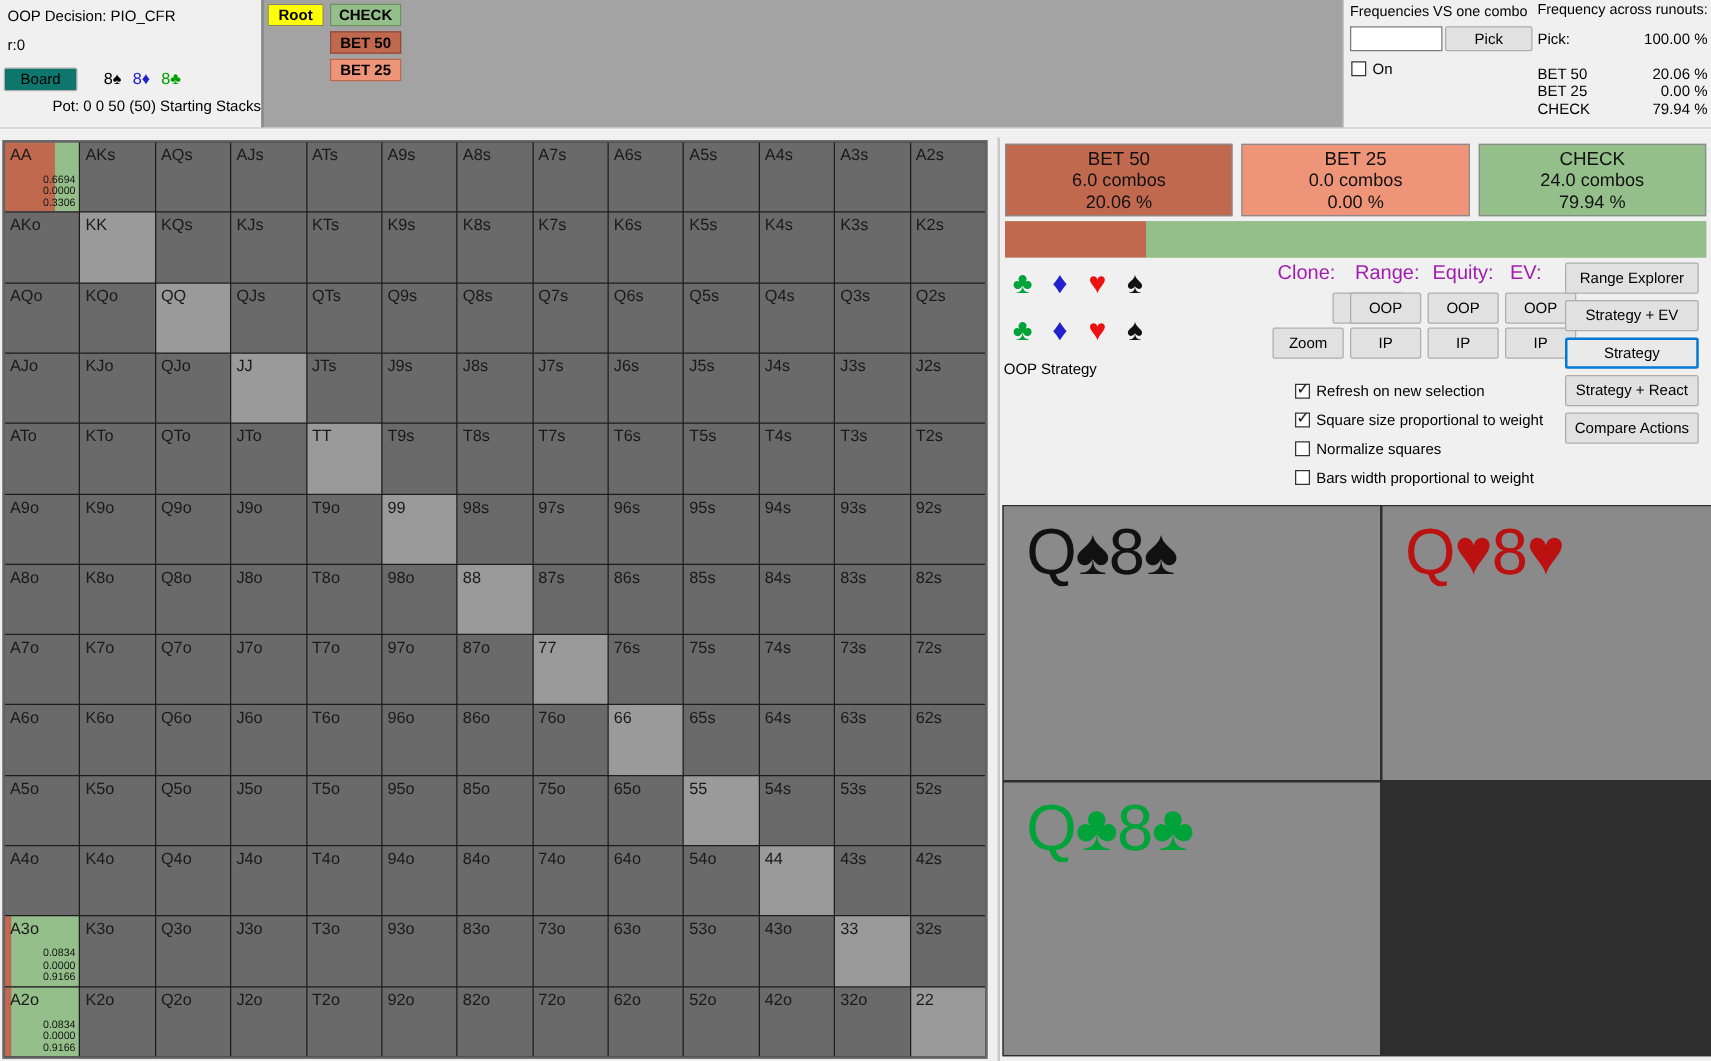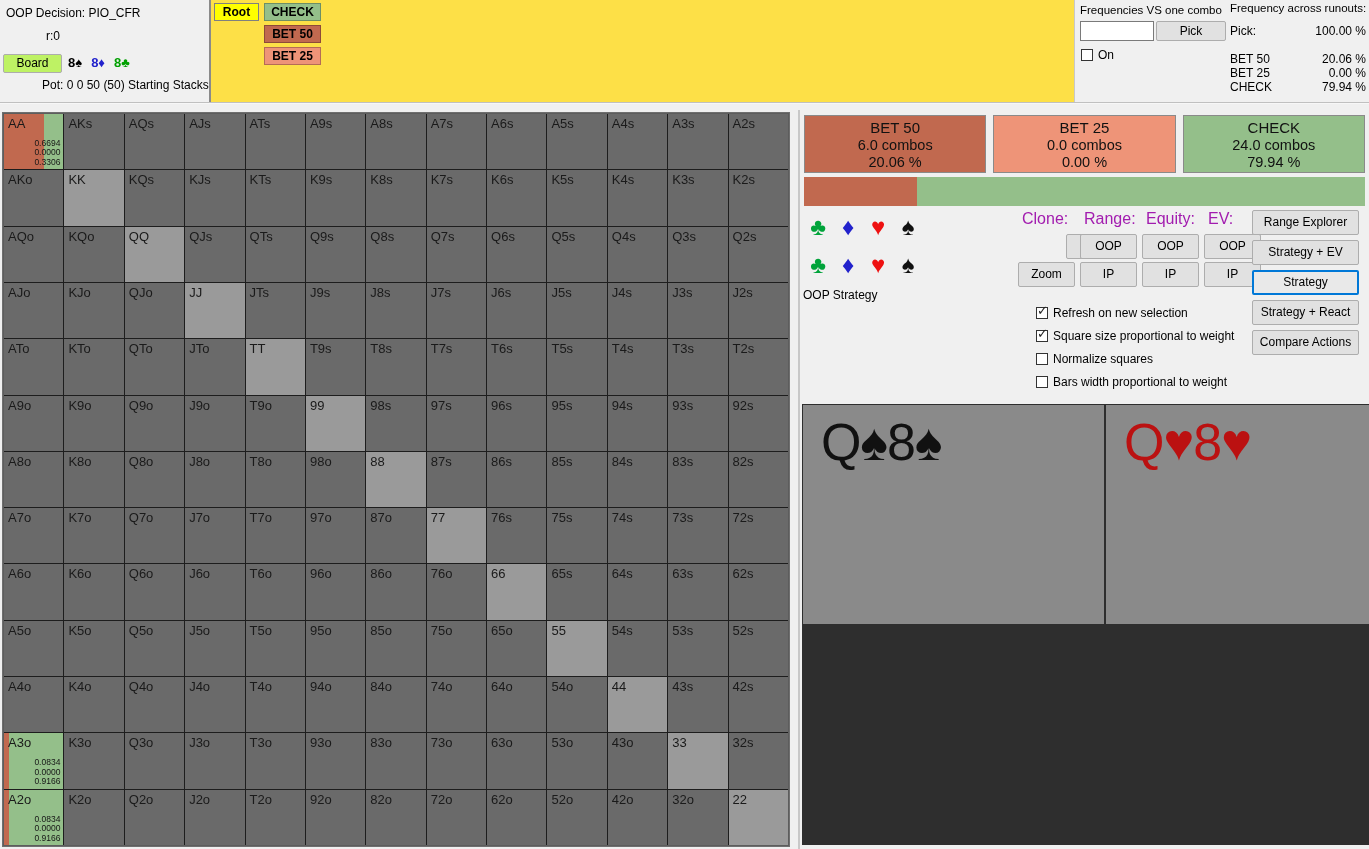--- a/index.html
+++ b/index.html
@@ -15,37 +15,37 @@
   
   #top-bar {
     position: absolute; left: 0; top: 0; width: 1369px; height: 104px;
     background: #f0f0f0;
   }
   #info-panel {
     position: absolute; left: 0; top: 0; width: 208px; height: 104px;
     font-size: 12px; color: #000;
   }
   #oop-decision { position: absolute; left: 6px; top: 6px; white-space: nowrap; font-size: 12px; }
-  #r-line { position: absolute; left: 6px; top: 29px; font-size: 12px; margin-left: 40px; }
+  #r-line { position: absolute; left: 6px; top: 29px; font-size: 12px; }
   #board-btn {
     position: absolute; left: 3px; top: 54px; width: 59px; height: 19px;
-    background: #bef264; border: 1px solid #adadad; border-radius: 2px;
+    background: #0f766e; border: 1px solid #adadad; border-radius: 2px;
     font-size: 12px; line-height: 17px; text-align: center; color: #000;
   }
-  #board-cards { position: absolute; left: 68px; top: 55px; font-size: 13px; font-weight: bold; }
+  #board-cards { position: absolute; left: 83px; top: 55px; font-size: 13px; font-weight: normal; }
   #board-cards .bc { margin-right: 9px; }
   .suit-s { color: #000000; }
   .suit-d { color: #2222cc; }
   .suit-c { color: #00a000; }
   #pot-line { position: absolute; left: 4px; top: 78px; font-size: 12px; white-space: nowrap; margin-left: 38px; }
 
   
   #tree-panel {
     position: absolute; left: 209px; top: 0; width: 866px; height: 102px;
-    background: #fde047; border-right: 1px solid #c8c8c8;
+    background: #a3a3a3; border-right: 1px solid #c8c8c8;
   }
   #tree-panel::before {
     content: ""; position: absolute; left: 0; top: 0; width: 2px; height: 102px;
     background: #8a8a8a;
   }
   .node {
     position: absolute; font-size: 12px; font-weight: bold; text-align: center;
     color: #000; border: 1px solid #555; line-height: 16px; height: 18px;
   }
   #node-root { left: 5px; top: 3px; width: 45px; background: #ffff00; border-color:#808080; }
@@ -814,14 +814,17 @@
       <div class="chk-row"><span class="cbx"></span><span>Bars width proportional to weight</span></div>
     </div>
 
   <div id="cards-area">
       <div class="cquad">
         <div class="ctxt c-spade">Q♠8♠</div>
       </div>
       <div class="cquad">
         <div class="ctxt c-heart">Q♥8♥</div>
       </div>
+      <div class="cquad">
+        <div class="ctxt c-club">Q♣8♣</div>
+      </div>
     </div>
 </div>
 
 </body></html>

